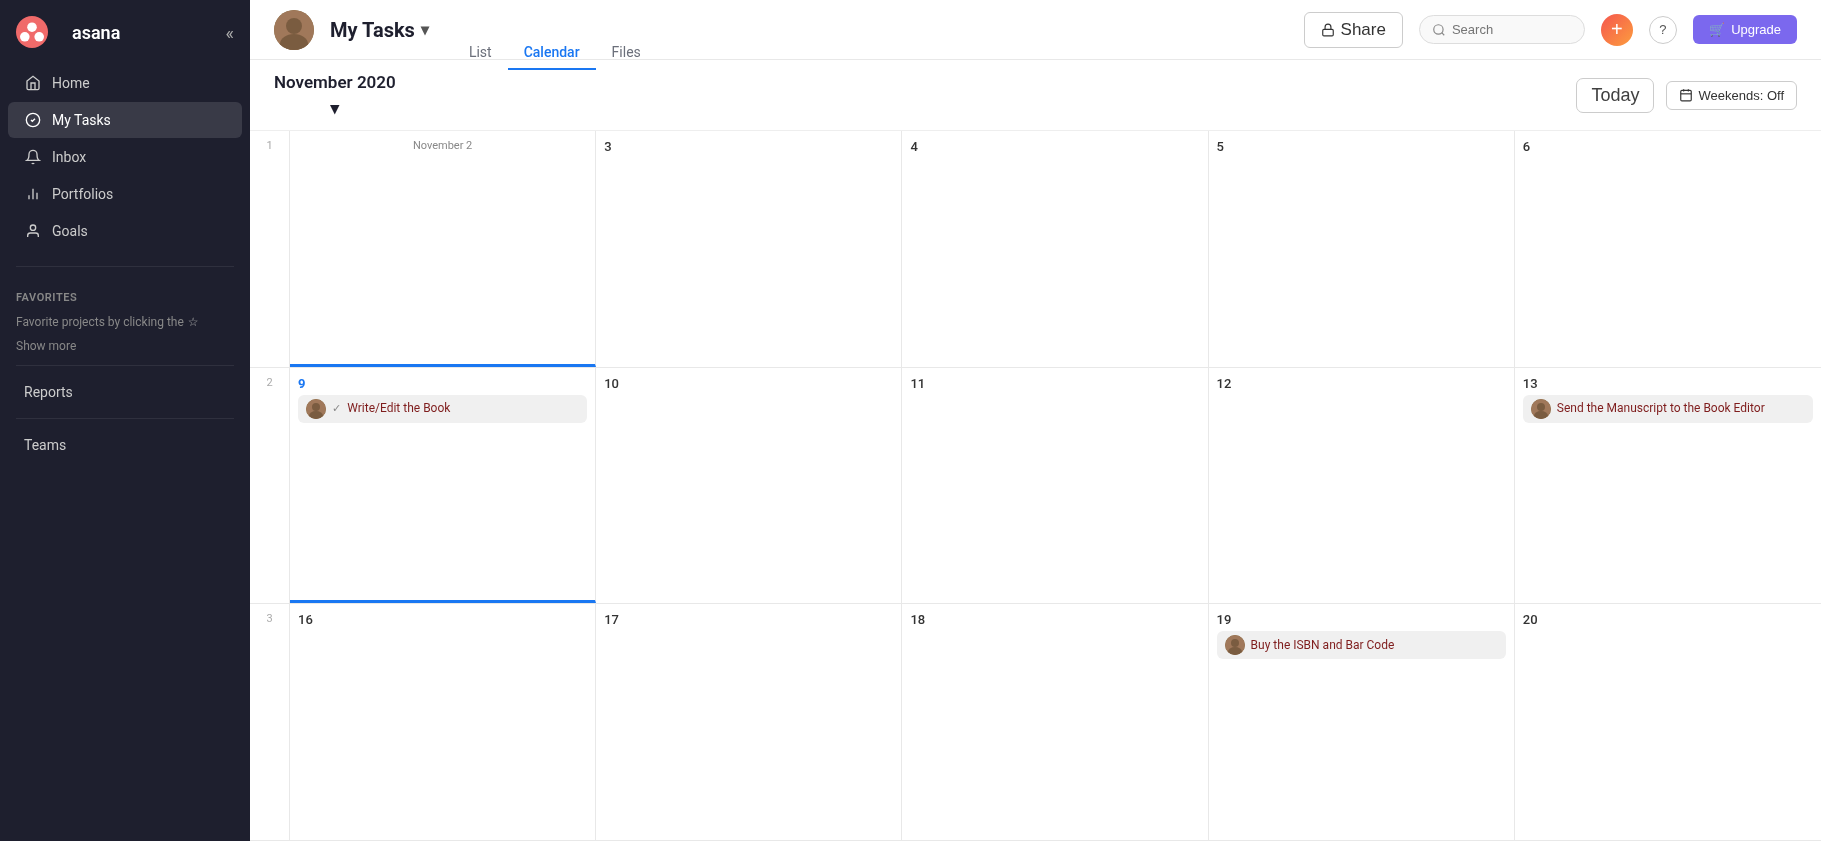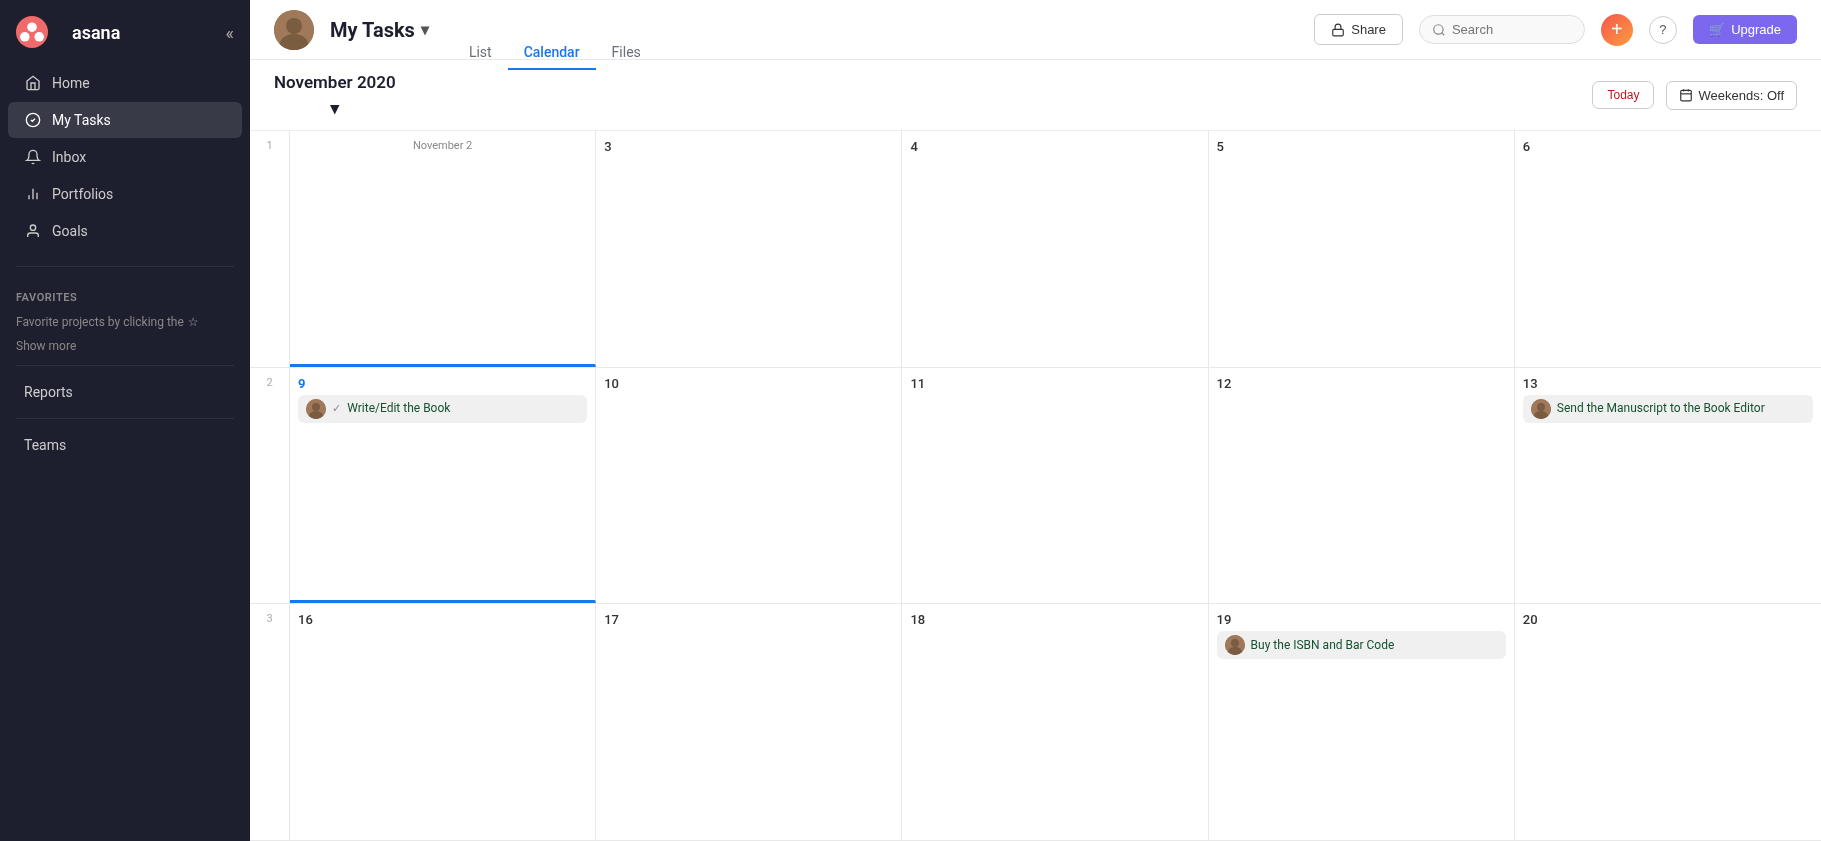--- a/index.html
+++ b/index.html
@@ -143,21 +143,21 @@
     .topbar-spacer { flex: 1; }
     .topbar-share-btn {
       display: flex;
       align-items: center;
       gap: 6px;
       padding: 7px 16px;
       border: 1px solid #ccc;
       border-radius: 6px;
       background: #fff;
       cursor: pointer;
-      font-size: 13px;
+      font-size: 17px;
       color: #333;
     }
     .search-bar {
       display: flex;
       align-items: flex-end;
       gap: 6px;
       padding: 6px 12px;
       border: 1px solid #ddd;
       border-radius: 20px;
       background: #f9f9f9;
@@ -239,22 +239,22 @@
       cursor: pointer;
       flex-direction: column;
     }
     .calendar-toolbar-spacer { flex: 1; }
     .today-btn {
       padding: 6px 14px;
       border: 1px solid #ccc;
       border-radius: 7px;
       background: #fff;
       cursor: pointer;
-      font-size: 12px;
-      color: #b91c1c;
+      font-size: 18px;
+      color: #404040;
     }
     .weekends-btn {
       display: flex;
       align-items: center;
       gap: 5px;
       padding: 6px 12px;
       border: 1px solid #ccc;
       border-radius: 6px;
       background: #fff;
       cursor: pointer;
@@ -348,21 +348,21 @@
       flex-shrink: 0;
       overflow: hidden;
     }
     .task-avatar svg { width: 100%; height: 100%; }
     .task-check {
       color: #888;
       font-size: 11px;
     }
     .task-text {
       font-size: 12px;
-      color: #14532d;
+      color: #7f1d1d;
       flex: 1;
       line-height: 1.3;
     }
     .cell-today-border {
       border-bottom: 3px solid #1a77f2;
     }
   </style>
 </head>
 <body>
 

